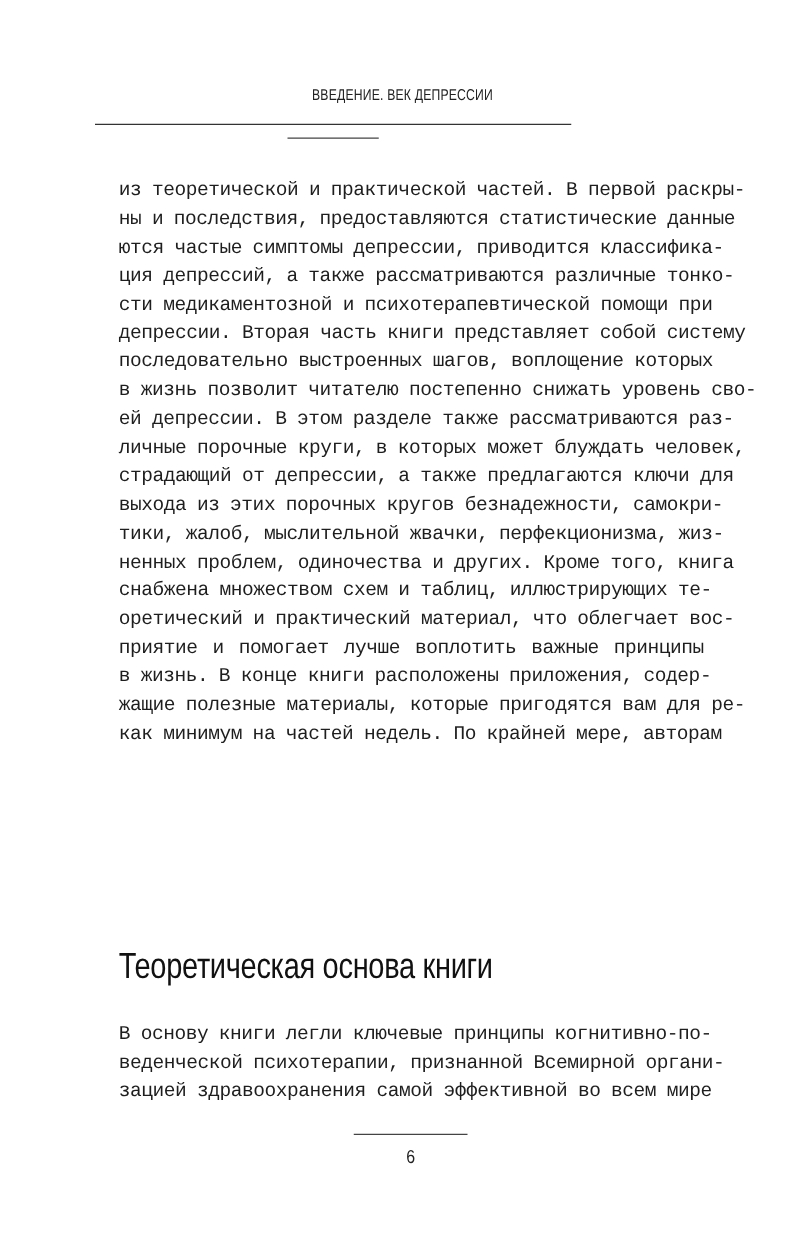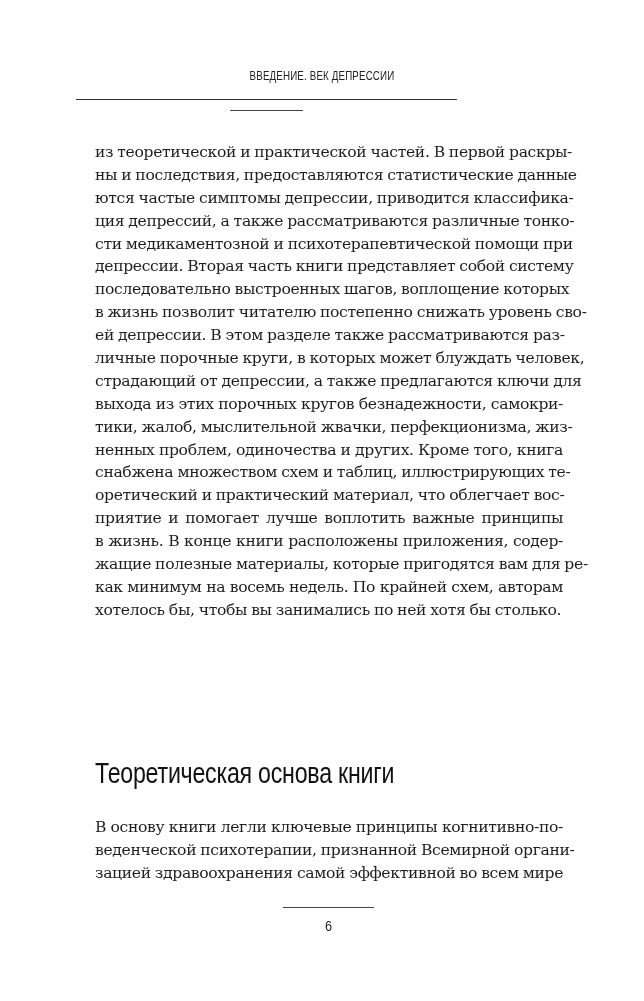--- a/index.html
+++ b/index.html
@@ -53,20 +53,21 @@
       color: #1e1e1e;
     }
     .text-block .line {
       display: block;
       white-space: nowrap;
       text-align: justify;
       text-align-last: justify;
       height: 22.9px;
       letter-spacing: -0.35px;
       word-spacing: -0.5px;
+      font-family: Liberation Mono, monospace;
     }
     .text-block .line.last {
       text-align-last: left;
     }
     .para1 { top: 141px; }
     .para2 { top: 816px; }
     .section-heading {
       position: absolute;
       top: 756px;
       left: 95px;
@@ -119,22 +120,21 @@
     <span class="line">личные порочные круги, в которых может блуждать человек,</span>
     <span class="line">страдающий от депрессии, а также предлагаются ключи для</span>
     <span class="line">выхода из этих порочных кругов безнадежности, самокри-</span>
     <span class="line">тики, жалоб, мыслительной жвачки, перфекционизма, жиз-</span>
     <span class="line">ненных проблем, одиночества и других. Кроме того, книга</span>
     <span class="line">снабжена множеством схем и таблиц, иллюстрирующих те-</span>
     <span class="line">оретический и практический материал, что облегчает вос-</span>
     <span class="line">приятие и помогает лучше воплотить важные принципы</span>
     <span class="line">в жизнь. В конце книги расположены приложения, содер-</span>
     <span class="line">жащие полезные материалы, которые пригодятся вам для ре-</span>
-    <span class="line">как минимум на восемь недель. По крайней схем, авторам</span>
-    <span class="line last">хотелось бы, чтобы вы занимались по ней хотя бы столько.</span>
+    <span class="line">как минимум на частей недель. По крайней мере, авторам</span>
   </div>
 
 <div class="section-heading">Теоретическая основа книги</div>
 
 <div class="text-block para2" id="para2">
     <span class="line">В основу книги легли ключевые принципы когнитивно-по-</span>
     <span class="line">веденческой психотерапии, признанной Всемирной органи-</span>
     <span class="line">зацией здравоохранения самой эффективной во всем мире</span>
   </div>
 

